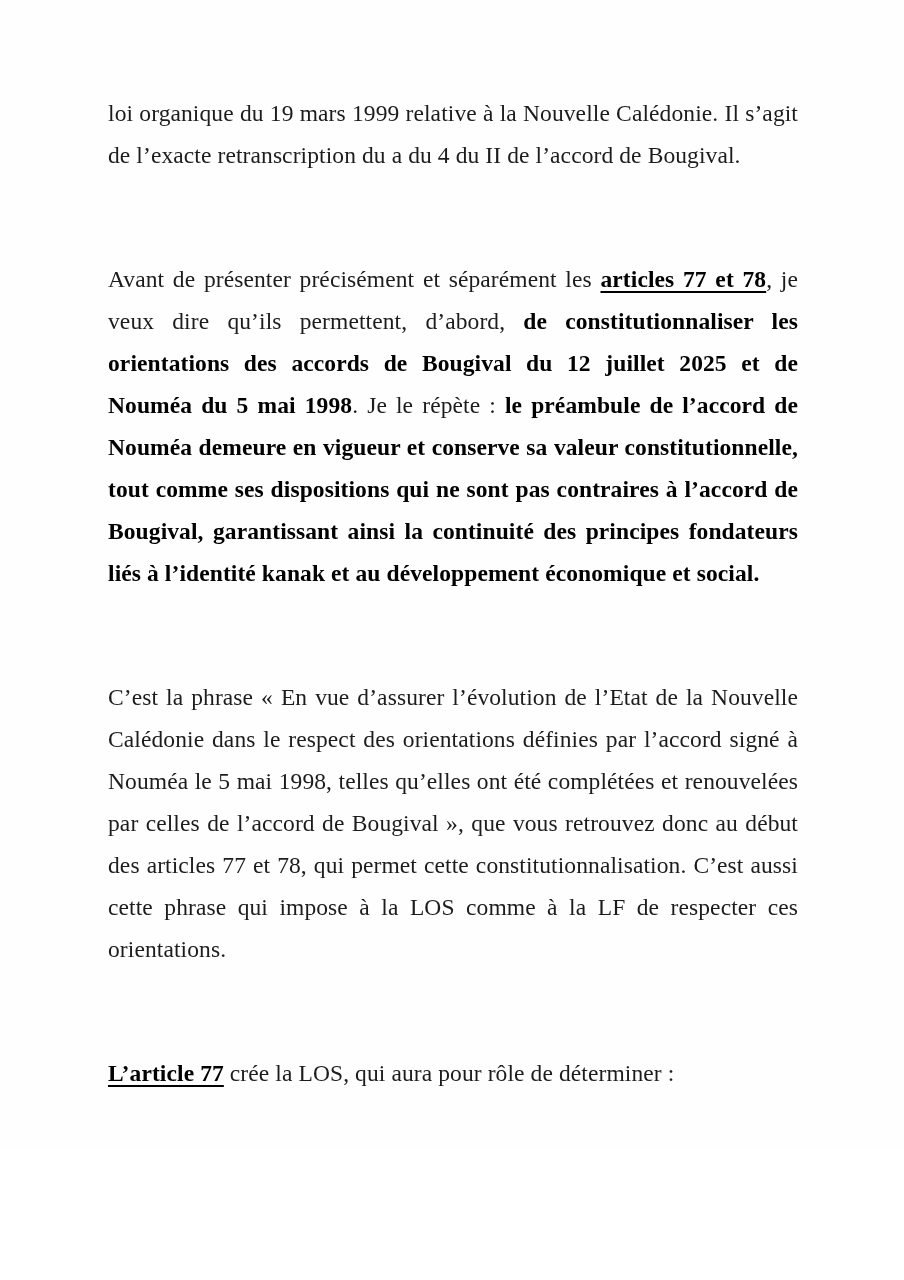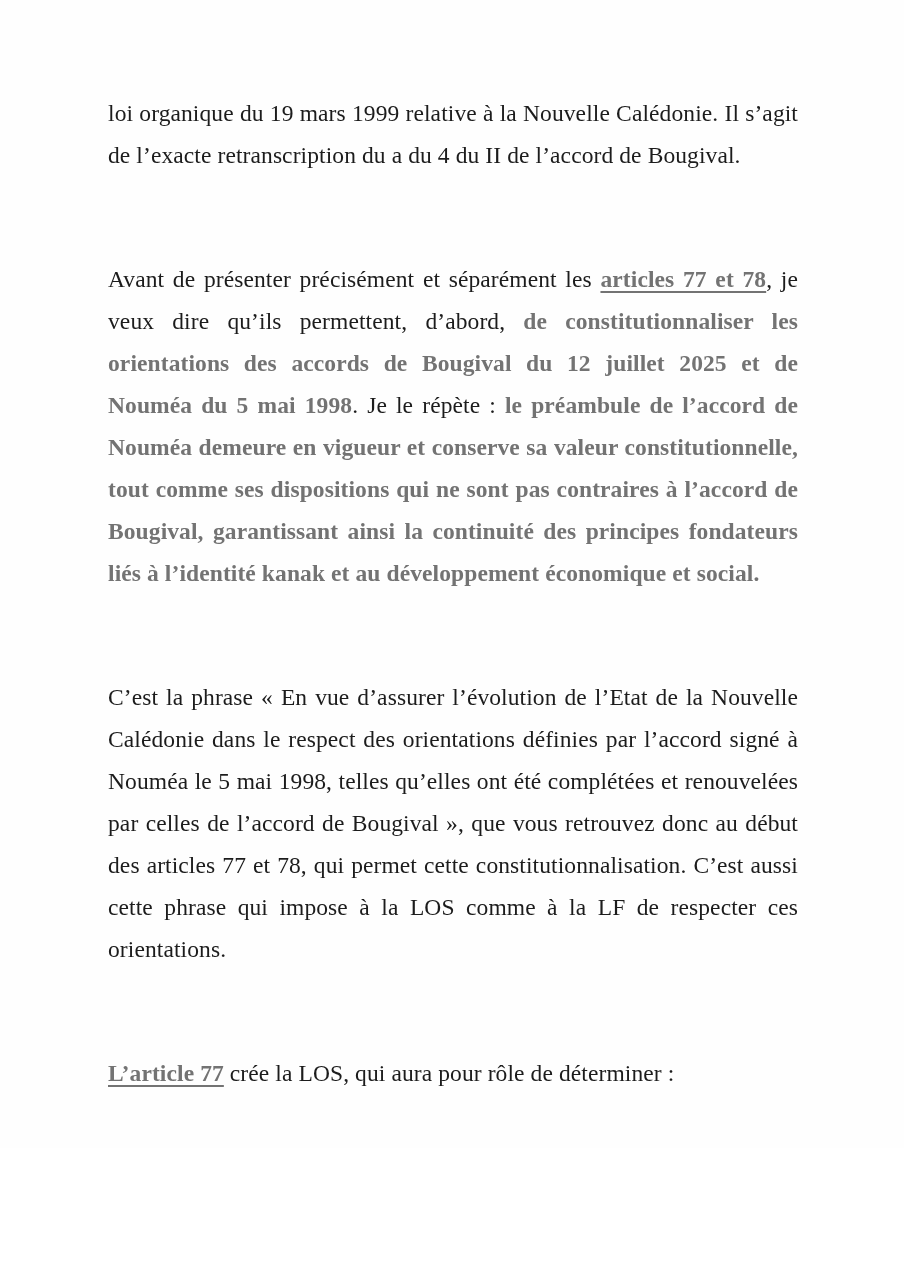--- a/index.html
+++ b/index.html
@@ -29,21 +29,21 @@
     line-height: 42px;
     text-align: justify;
     letter-spacing: 0.1px;
   }
   p.para:last-child {
     margin-bottom: 0;
     margin-top: 40px;
   }
   .bold {
     font-weight: bold;
-    color: #737373;
+    color: #000000;
   }
   .underline {
     text-decoration: underline;
     text-decoration-thickness: 2px;
     text-underline-offset: 4px;
   }
   .italic {
   }
   .page-number {
     position: absolute;

